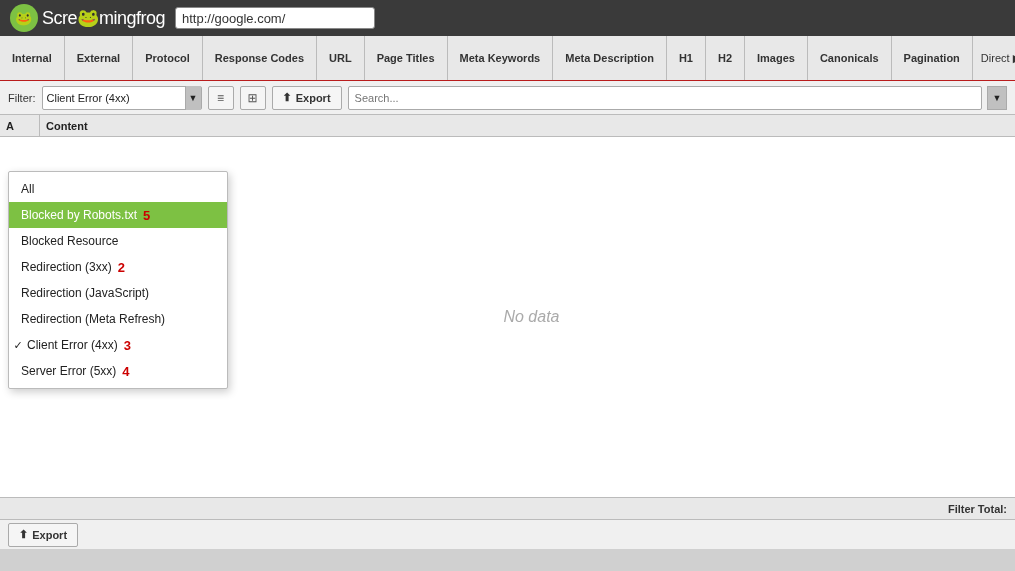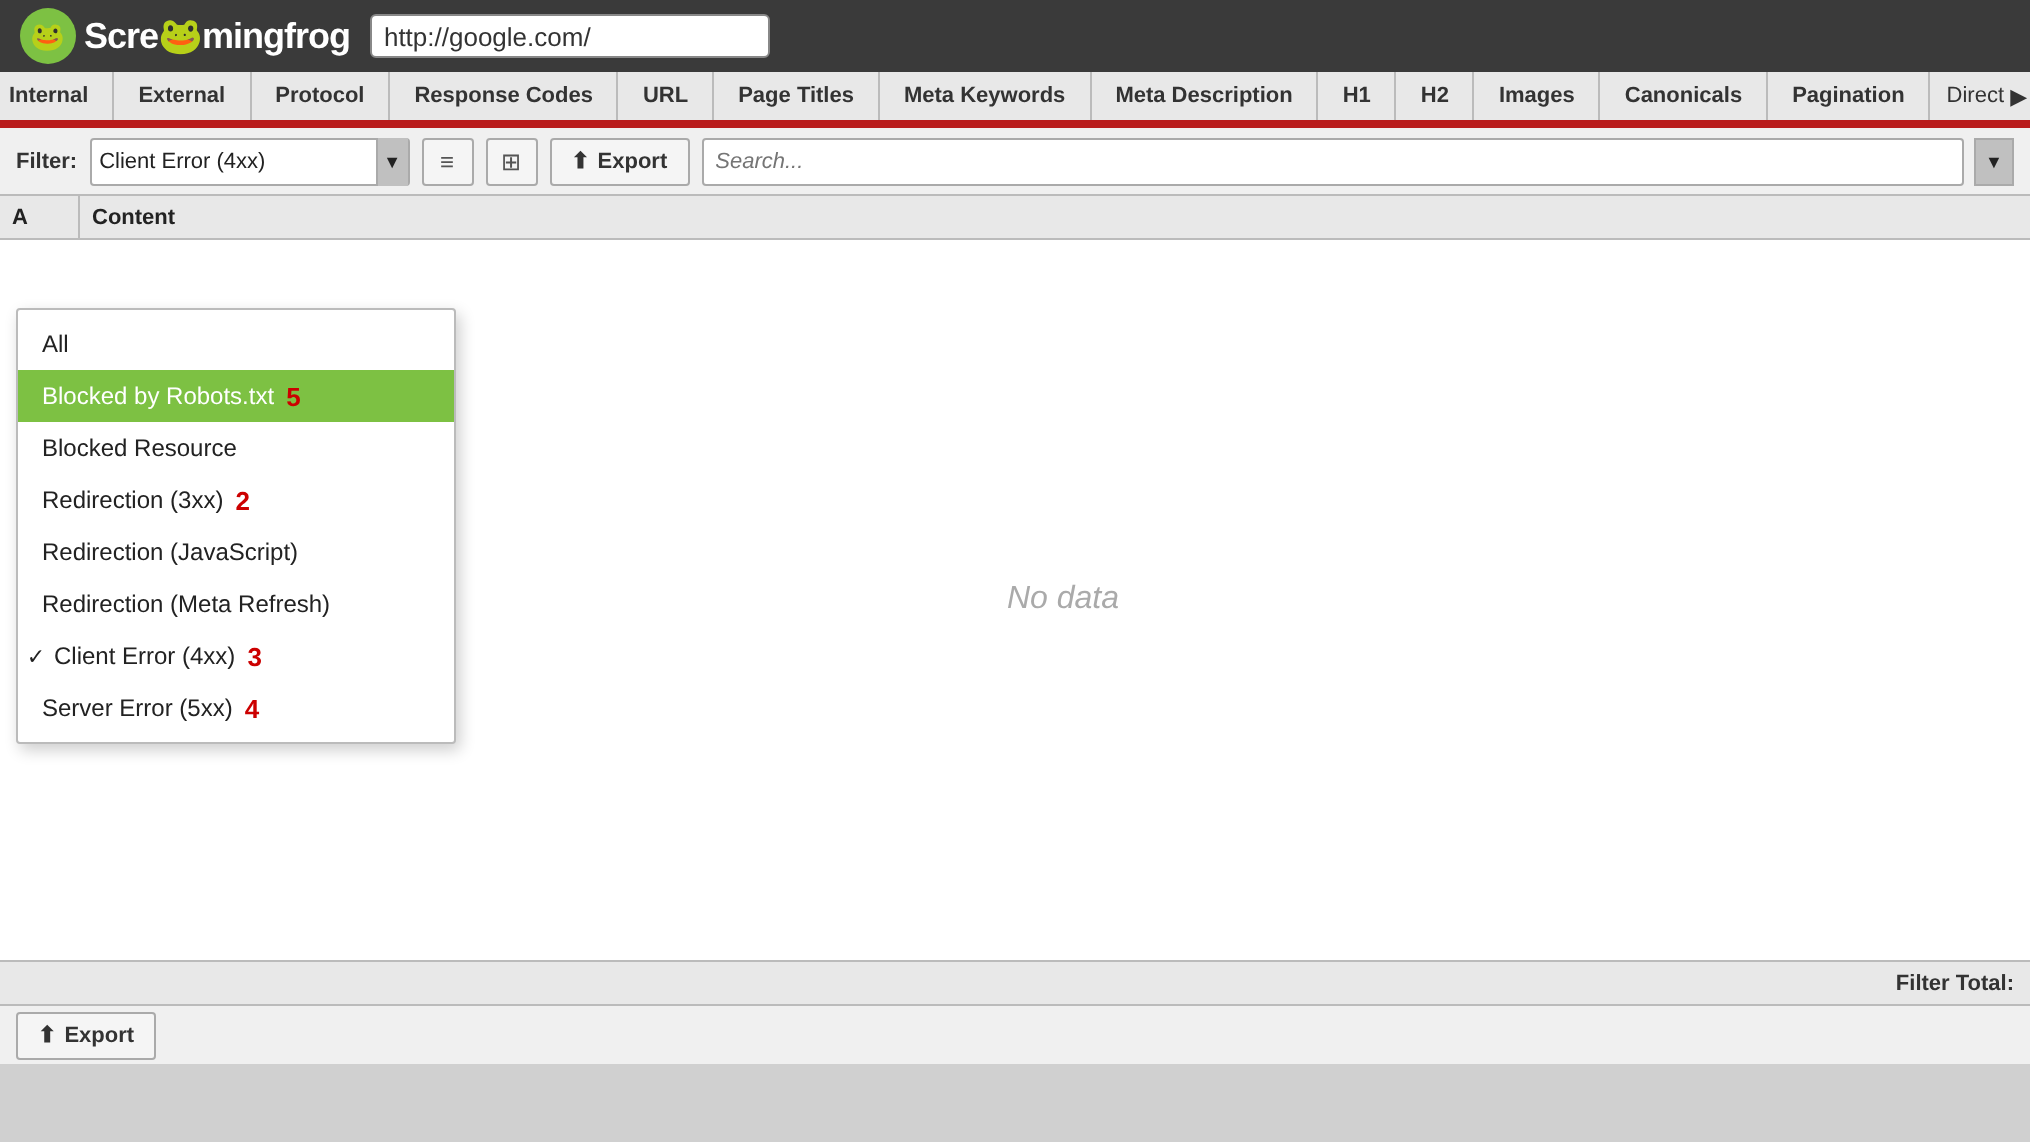--- a/index.html
+++ b/index.html
@@ -15,21 +15,21 @@
       gap: 10px;
     }
     .logo {
       display: flex;
       align-items: center;
       gap: 4px;
     }
     .logo-text {
       color: white;
       font-size: 18px;
-      font-weight: bold;
+      font-weight: normal;
       letter-spacing: -0.5px;
     }
     .logo-icon {
       width: 28px;
       height: 28px;
       background: #7dc143;
       border-radius: 50%;
       display: flex;
       align-items: center;
       justify-content: center;
@@ -45,25 +45,24 @@
       border: 1px solid #888;
       border-radius: 3px;
       padding: 2px 6px;
       font-size: 13px;
       color: #333;
     }
 
     
     .tab-bar {
       background: #e8e8e8;
-      height: 28px;
+      height: 45px;
       display: flex;
       align-items: stretch;
-      border-bottom: 4px solid #b91c1c;
-      justify-content: center;
+      border-bottom: 1px solid #b91c1c;
     }
     .tab {
       padding: 0 12px;
       display: flex;
       align-items: center;
       font-size: 11px;
       font-weight: bold;
       color: #333;
       border-right: 1px solid #bbb;
       cursor: pointer;
@@ -85,21 +84,21 @@
       background: #f0f0f0;
       height: 34px;
       display: flex;
       align-items: center;
       padding: 0 8px;
       gap: 6px;
       border-bottom: 1px solid #bbb;
     }
     .filter-label {
       font-size: 11px;
-      font-weight: bold;
+      font-weight: normal;
       color: #333;
     }
     .filter-select {
       height: 24px;
       border: 1px solid #aaa;
       background: white;
       border-radius: 2px;
       font-size: 11px;
       padding: 0 4px;
       display: flex;
@@ -149,21 +148,20 @@
     }
     .search-box {
       flex: 1;
       height: 24px;
       border: 1px solid #aaa;
       border-radius: 2px;
       padding: 0 6px;
       font-size: 11px;
       color: #999;
       background: white;
-      font-style: italic;
     }
     .search-dropdown-btn {
       height: 24px;
       width: 20px;
       background: #c0c0c0;
       border: 1px solid #aaa;
       display: flex;
       align-items: center;
       justify-content: center;
       font-size: 9px;

